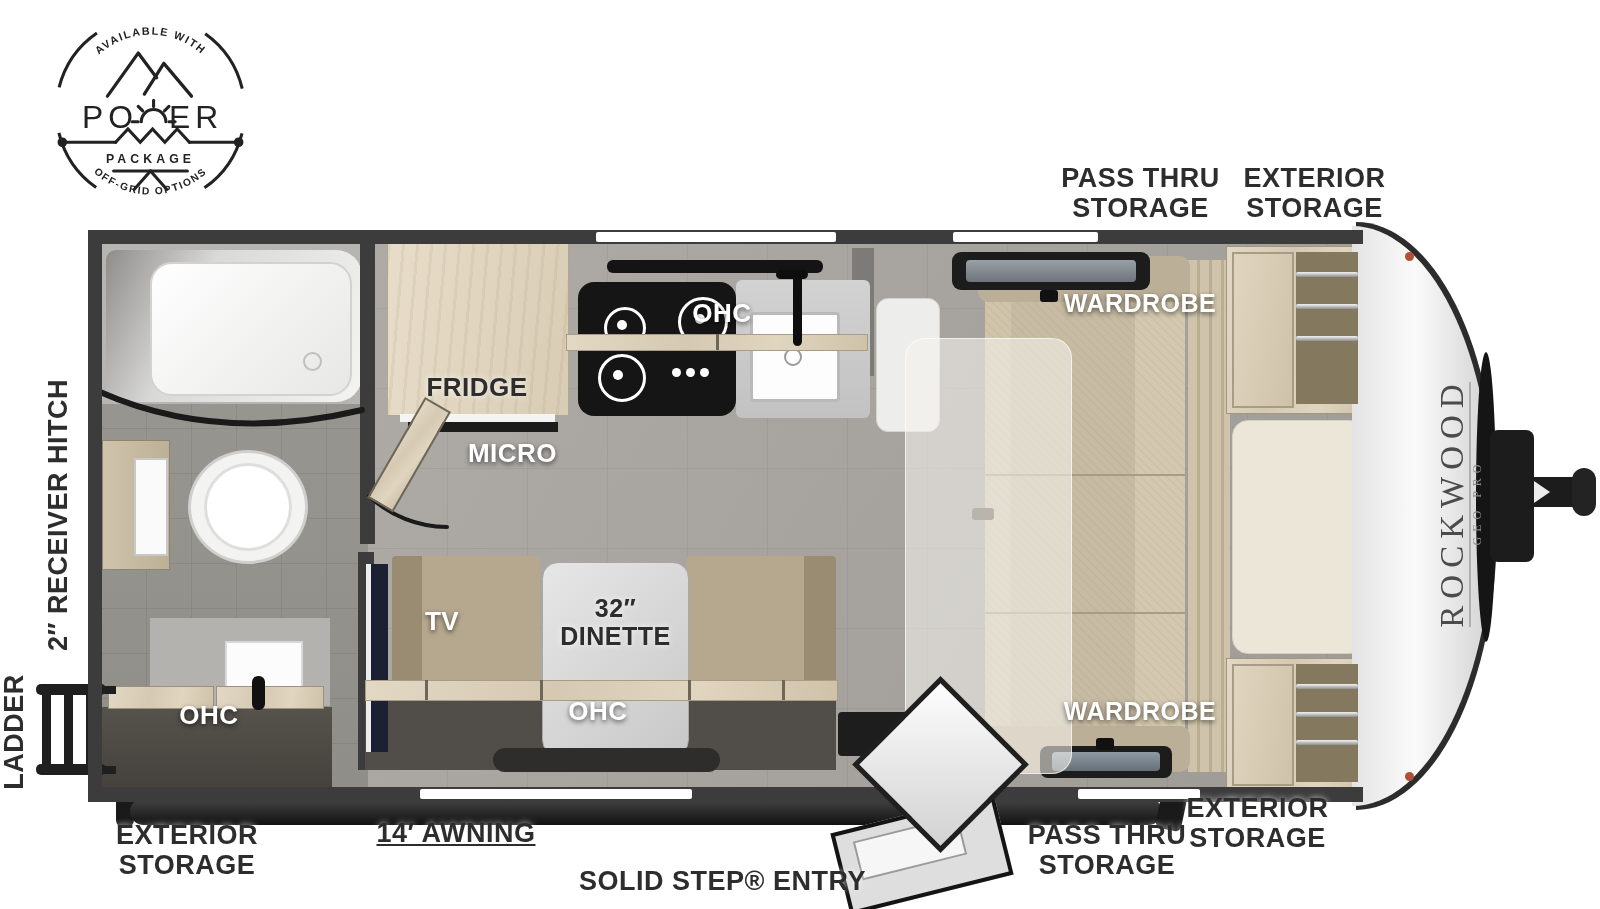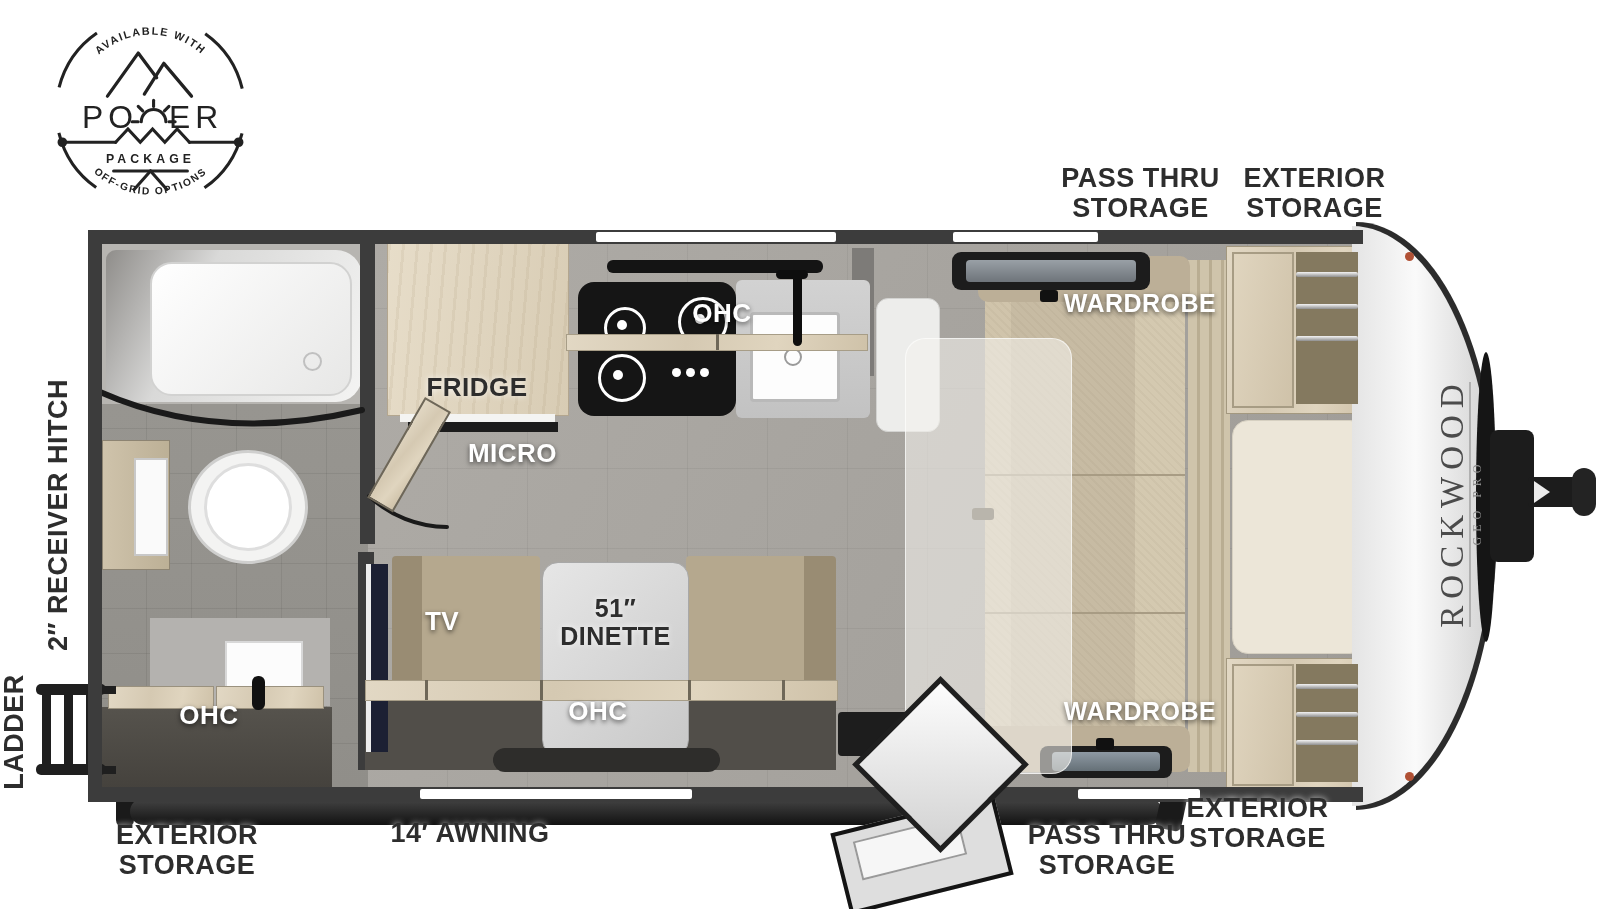--- a/index.html
+++ b/index.html
@@ -209,27 +209,28 @@
       <rect x="98" y="686" width="18" height="8"></rect>
       <rect x="98" y="766" width="18" height="8"></rect>
     </g>
   </svg>
 
   <div class="abs wood" style="left:421px;top:412px;width:26px;height:112px;border:2px solid #6e6758;transform:rotate(30deg);transform-origin:top right;z-index:16;"></div>
 
   <div class="lbl" style="left:1047px;top:163px;width:187px;">PASS THRU STORAGE</div>
   <div class="lbl" style="left:1222px;top:163px;width:185px;">EXTERIOR STORAGE</div>
   <div class="lbl" style="left:92px;top:820px;width:190px;">EXTERIOR STORAGE</div>
-  <div class="lbl" style="left:350px;top:818px;width:240px;">14′ AWNING</div>
+  <div class="lbl" style="left:336px;top:818px;width:240px;text-decoration:underline;">14′ AWNING</div>
+  <div class="lbl" style="left:570px;top:866px;width:305px;">SOLID STEP® ENTRY</div>
   <div class="lbl" style="left:1012px;top:820px;width:190px;">PASS THRU STORAGE</div>
   <div class="lbl" style="left:1165px;top:793px;width:185px;">EXTERIOR STORAGE</div>
   <div class="lbl rot" style="left:-112px;top:500px;width:340px;">2″ RECEIVER HITCH</div>
   <div class="lbl rot" style="left:-66px;top:717px;width:160px;">LADDER</div>
 
-  <div class="lbl" style="left:548px;top:594px;width:135px;font-size:25px;line-height:28px;z-index:22;">51″ DINETTE</div>
+  <div class="lbl" style="left:548px;top:594px;width:135px;font-size:25px;line-height:28px;z-index:22;">32″ DINETTE</div>
   <div class="lbl" style="left:407px;top:372px;width:140px;font-size:26px;z-index:22;">FRIDGE</div>
 
   <div class="lbl-w" style="left:1055px;top:290px;width:170px;">WARDROBE</div>
   <div class="lbl-w" style="left:1055px;top:698px;width:170px;">WARDROBE</div>
   <div class="lbl-w" style="left:677px;top:300px;width:90px;font-size:26px;">OHC</div>
   <div class="lbl-w" style="left:440px;top:440px;width:145px;font-size:26px;">MICRO</div>
   <div class="lbl-w" style="left:412px;top:608px;width:60px;font-size:26px;">TV</div>
   <div class="lbl-w" style="left:553px;top:698px;width:90px;font-size:26px;">OHC</div>
   <div class="lbl-w" style="left:164px;top:702px;width:90px;font-size:26px;">OHC</div>
 

